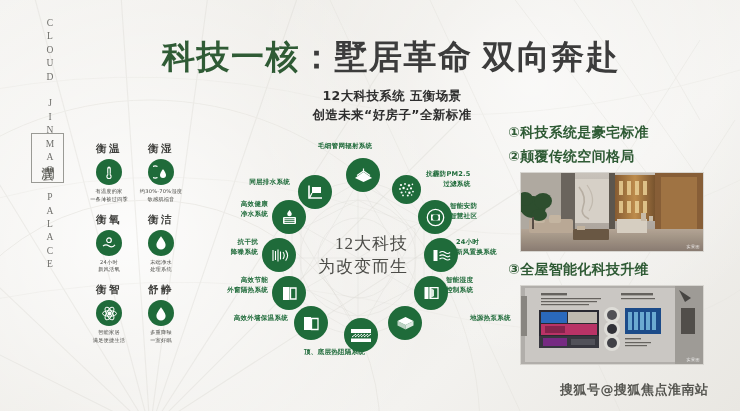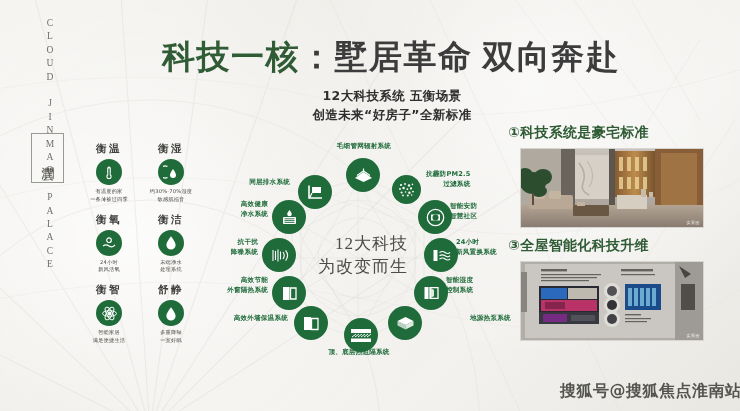--- a/index.html
+++ b/index.html
@@ -45,21 +45,21 @@
   .headline .d{color:#3c3c3c;}
 
   .subtitle{
     position:absolute;left:282px;top:86px;text-align:center;width:220px;
     font-size:12.5px;font-weight:700;color:#2f2f2f;line-height:1.55;
     letter-spacing:.4px;
   }
 
   
   .grid{position:absolute;left:83px;top:142px;width:115px;}
-  .grow{display:flex;gap:10px;margin-bottom:9px;}
+  .grow{display:flex;margin-bottom:9px;}
   .gcell{width:52px;text-align:center;}
   .gtitle{
     font-family:"Liberation Serif","DejaVu Serif",serif;
     font-size:10.5px;color:#3f3f3c;letter-spacing:2.5px;margin-bottom:3px;font-weight:700;
   }
   .gcircle{
     width:26px;height:26px;border-radius:50%;background:#1f6b3a;
     margin:0 auto 3px;display:flex;align-items:center;justify-content:center;
   }
   .gcircle svg{display:block;}
@@ -75,21 +75,21 @@
   }
   .node{position:absolute;width:34px;height:34px;border-radius:50%;background:#1f6b3a;
         display:flex;align-items:center;justify-content:center;}
   .node.sm{width:29px;height:29px;}
   .nlabel{
     position:absolute;font-size:6.6px;font-weight:700;color:#1f6b3a;
     line-height:1.45;letter-spacing:.2px;white-space:nowrap;
   }
   .nlabel.r{text-align:left;}
   .nlabel.l{text-align:right;}
-  .nlabel.c{text-align:center;}
+  .nlabel.c{text-align:left;}
 
   
   .rpanel{position:absolute;left:508px;top:124px;width:215px;}
   .ritem{
     font-size:14px;font-weight:700;color:#2f5b35;letter-spacing:.3px;
     margin-bottom:6px;
   }
   .rthumb{
     width:182px;height:78px;margin:0 0 9px 12px;border:1px solid #d7d5d0;
     position:relative;overflow:hidden;background:#cfcbc4;
@@ -98,21 +98,21 @@
     position:absolute;right:3px;bottom:2px;font-size:4px;color:rgba(255,255,255,.8);
     letter-spacing:.5px;
   }
 
   
   .lr{position:absolute;inset:0;}
   
   .td{position:absolute;inset:0;}
 
   .watermark{
-    position:absolute;left:560px;top:381px;font-size:16px;font-weight:700;
+    position:absolute;left:560px;top:381px;font-size:13px;font-weight:700;
     color:#555550;letter-spacing:.5px;white-space:nowrap;
   }
 </style>
 </head>
 <body>
 
 <div id="stage">
 
   <div class="veins">
     <svg viewBox="0 0 740 411" preserveAspectRatio="none">
@@ -446,20 +446,23 @@
         </svg>
     </div>
     <div class="nlabel l" style="left:-10px;top:36px;width:68px;">
       <div>同层排水系统</div>
     </div>
   </div>
 
   <div class="rpanel">
     <div class="ritem">
       <span>①</span><span>科技系统是豪宅标准</span>
+    </div>
+    <div class="ritem">
+      <span>②</span><span>颠覆传统空间格局</span>
     </div>
 
     <div class="rthumb">
       <svg class="lr" viewBox="0 0 182 78" preserveAspectRatio="none">
         <defs>
           <linearGradient id="wallg" x1="0" y1="0" x2="0" y2="1">
             <stop offset="0" stop-color="#cfc9c0"></stop>
               <stop offset="1" stop-color="#a9a199"></stop>
           </linearGradient>
           <linearGradient id="woodg" x1="0" y1="0" x2="1" y2="0">

